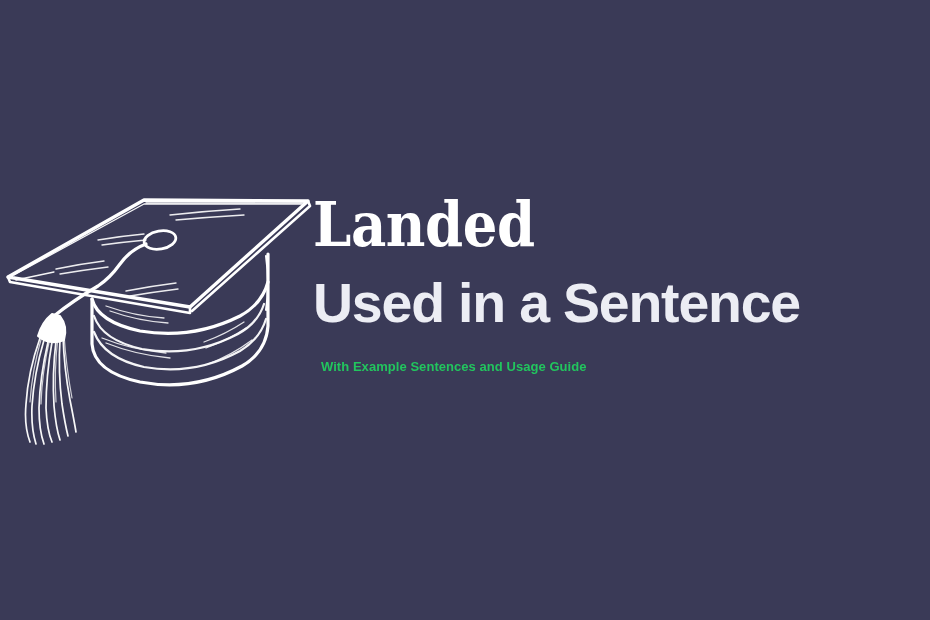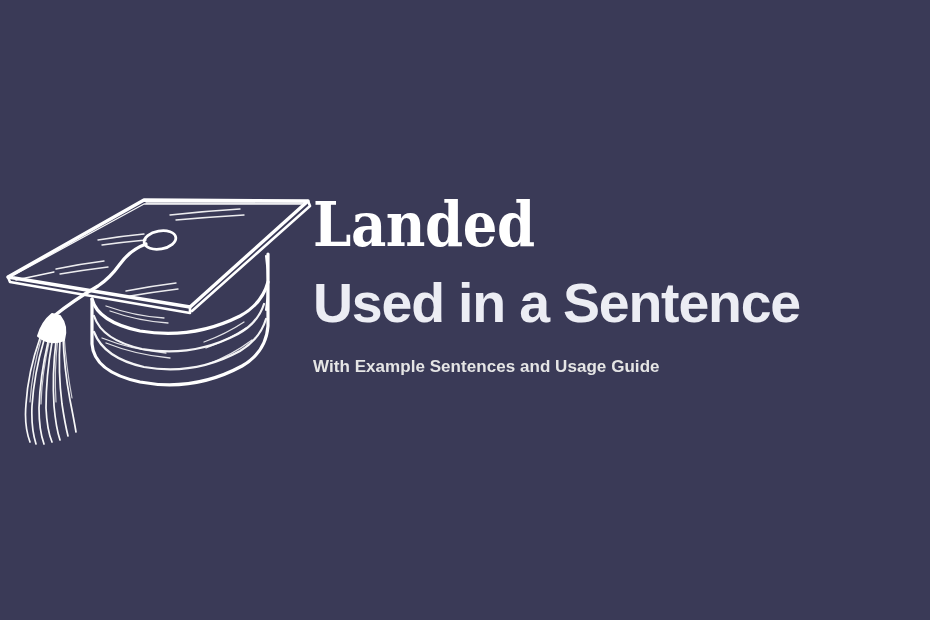--- a/index.html
+++ b/index.html
@@ -53,25 +53,25 @@
     color: #ecedf4;
     margin: 0;
     margin-top: 14px;
     white-space: nowrap;
     transform: scaleX(0.99);
     transform-origin: left center;
   }
   #tagline {
     font-family: "Liberation Sans", sans-serif;
     font-weight: 700;
-    font-size: 17px;
+    font-size: 13px;
     line-height: 22px;
     letter-spacing: 0.05px;
-    color: #e5e5e5;
-    margin: 0;
+    color: #22c55e;
+    margin: 8px;
     margin-top: 22px;
     white-space: nowrap;
   }
   #brand {
     position: absolute;
     right: 30px;
     bottom: 38px;
     font-family: "Liberation Sans", sans-serif;
     font-weight: 700;
     font-size: 44px;

